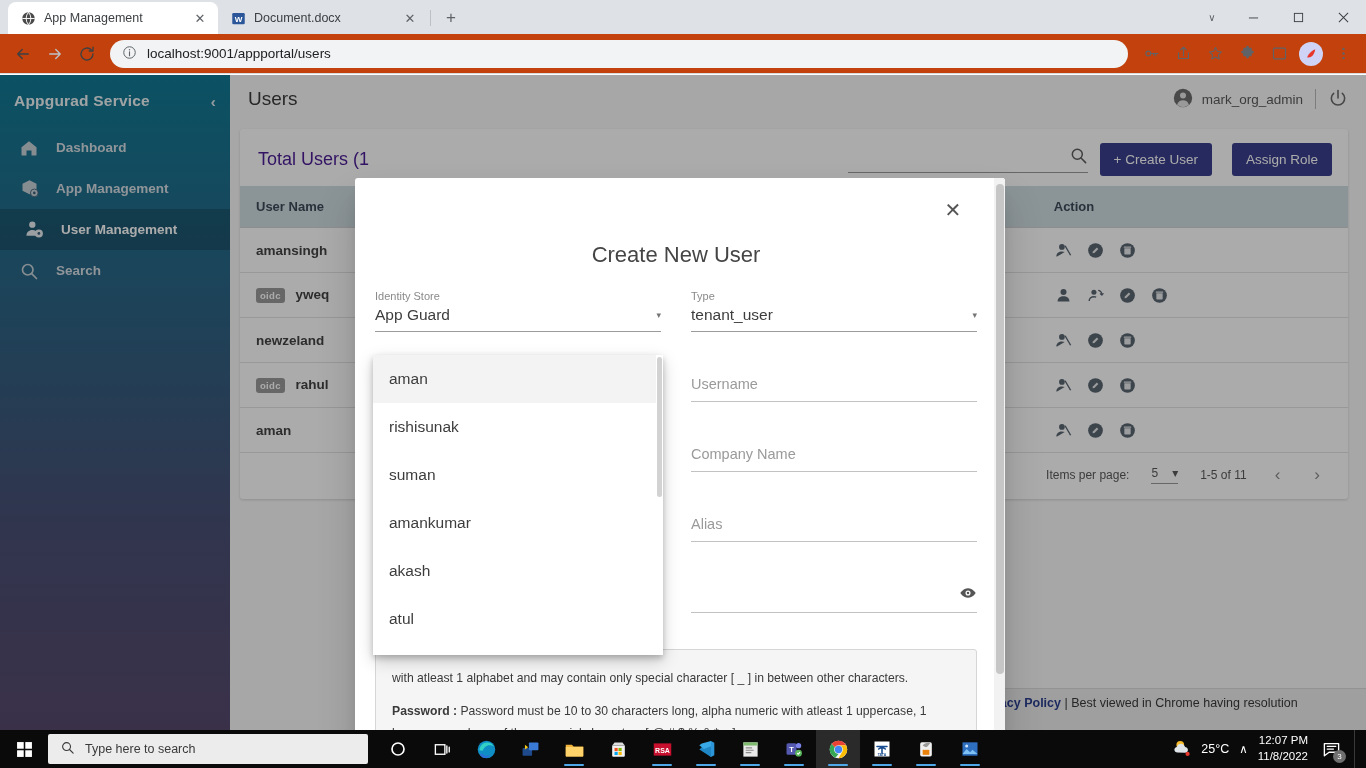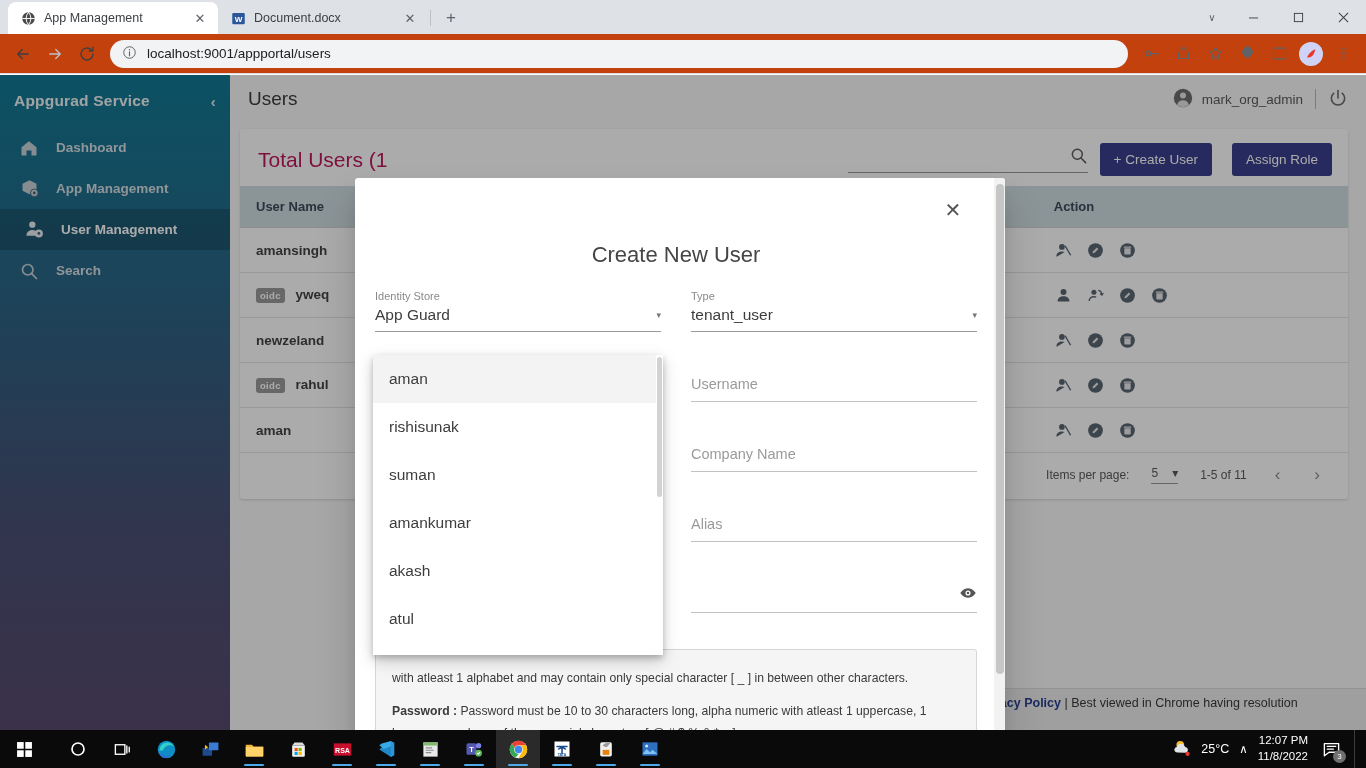--- a/index.html
+++ b/index.html
@@ -71,21 +71,21 @@
   
   .main { position:absolute; left:230px; top:0; right:0; height:655px; background:#fafafa; }
   .appbar { height:48px; display:flex; align-items:center; padding:0 18px; background:#fafafa;}
   .appbar .page-title { font-size:19px; color:#3c3c3c; font-weight:400; }
   .appbar .spacer { flex:1 1 auto; }
   .appbar .user { display:flex; align-items:center; gap:8px; font-size:13.5px; color:#5a5a5a;}
   .appbar .divider-v { width:1px; height:20px; background:#b9b9b9; margin:0 4px;}
 
   .card { margin: 6px 18px 0 10px; background:#fff; border-radius:3px; box-shadow:0 1px 3px rgba(0,0,0,.16); }
   .card-head { display:flex; align-items:center; padding:14px 16px 10px 18px; gap:12px;}
-  .card-title { font-size:21px; color:#be185d; }
+  .card-title { font-size:18px; color:#4c1d95; }
   .ch-spacer { flex:1 1 auto; }
   .search-field { display:flex; align-items:flex-end; gap:8px; border-bottom:1px solid #9a9a9a; width:240px; padding-bottom:3px;}
   .search-field input { border:0; outline:0; background:transparent; flex:1 1 auto; font-size:13px; font-family:inherit; color:#333;}
   .btn { border:0; border-radius:3px; color:#fff; background:#3b3f8c; font-size:13.5px; padding:9px 14px; font-family:inherit; cursor:pointer; white-space:nowrap;}
   .btn + .btn { margin-left:8px; }
 
   table.users { width:100%; border-collapse:collapse; table-layout:fixed; }
   table.users th {
     background:#cfdde2; color:#3e4a59; font-size:13px; font-weight:700;
     text-align:left; padding:13px 16px; border-bottom:1px solid #d4d4d4;
@@ -718,20 +718,29 @@
 
   <div id="taskbar">
     <div class="tb-start">
       <svg width="17" height="17" viewBox="0 0 24 24">
           <rect x="1.5" y="1.5" width="9.4" height="9.4" fill="#fff"></rect>
           <rect x="13.1" y="1.5" width="9.4" height="9.4" fill="#fff"></rect>
           <rect x="1.5" y="13.1" width="9.4" height="9.4" fill="#fff"></rect>
           <rect x="13.1" y="13.1" width="9.4" height="9.4" fill="#fff"></rect>
         </svg>
     </div>
+    <div class="tb-search">
+      <span>
+        <svg width="15" height="15" viewBox="0 0 24 24">
+            <circle cx="10.5" cy="10.5" r="6.3" fill="none" stroke="#3a3a3a" stroke-width="1.8"></circle>
+            <path d="M15.2 15.2L21 21" stroke="#3a3a3a" stroke-width="1.8" stroke-linecap="round"></path>
+          </svg>
+      </span>
+      <span>Type here to search</span>
+    </div>
     <div class="tb-icons">
       <div class="tb-ic">
           <svg width="18" height="18" viewBox="0 0 24 24">
             <circle cx="12" cy="12" r="8" fill="none" stroke="#fff" stroke-width="2.2"></circle>
           </svg>
         </div>
       <div class="tb-ic">
           <svg width="19" height="19" viewBox="0 0 24 24">
             <rect x="3" y="6" width="12" height="12" fill="none" stroke="#fff" stroke-width="1.7"></rect>
             <path d="M17.5 7.5v9M20.5 9v6" stroke="#fff" stroke-width="1.7" stroke-linecap="round"></path>

